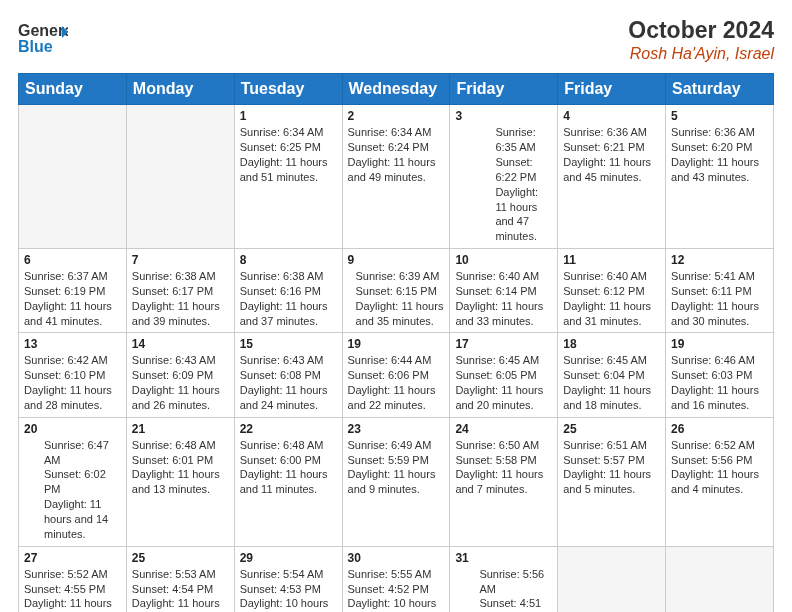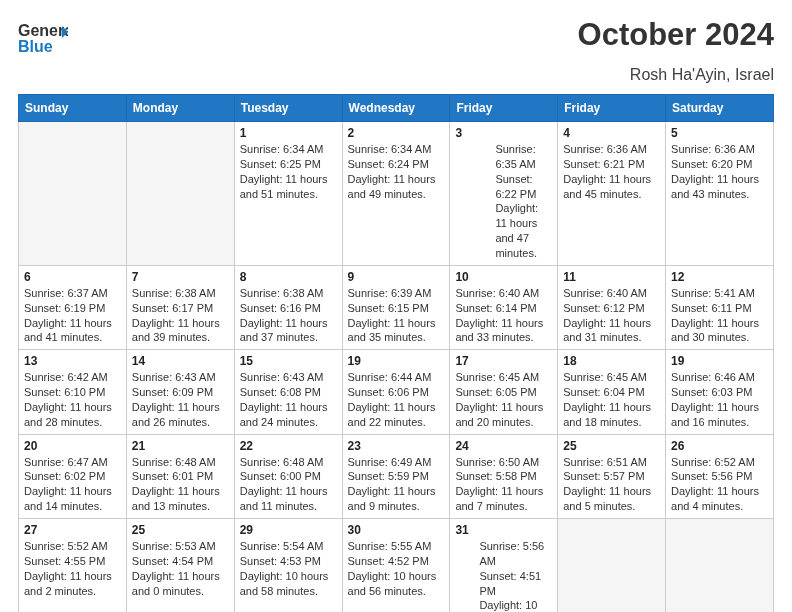--- a/index.html
+++ b/index.html
@@ -19,42 +19,43 @@
     .header {
       display: flex;
       justify-content: space-between;
       align-items: flex-start;
       margin-bottom: 10px;
     }
     .title-block {
       text-align: right;
     }
     .title-block .month-year {
-      font-size: 31px;
+      font-size: 23px;
       font-weight: bold;
       color: #333;
       line-height: 1.1;
       margin-left: 24px;
     }
     .title-block .location {
       font-size: 16px;
-      color: #404040;
-      margin-top: 14px;
+      color: #c2410c;
+      margin-top: 2px;
+      font-style: italic;
     }
     .calendar {
       width: 100%;
       border-collapse: collapse;
       font-size: 11px;
     }
     .calendar th {
       background: #2277c4;
       color: #fff;
       text-align: left;
       padding: 6px 6px;
-      font-size: 12px;
+      font-size: 16px;
       font-weight: bold;
       border: 1px solid #1a6ab0;
     }
     .calendar td {
       border: 1px solid #ccc;
       vertical-align: top;
       padding: 4px 5px;
       width: 107px;
       min-height: 70px;
       height: 80px;
@@ -171,21 +172,21 @@
 Daylight: 11 hours and 39 minutes.</div>
           </td>
           <td>
             <span class="day-number">8</span>
             <div class="day-info" style="white-space: pre-line;">Sunrise: 6:38 AM
 Sunset: 6:16 PM
 Daylight: 11 hours and 37 minutes.</div>
           </td>
           <td>
             <span class="day-number">9</span>
-            <div class="day-info" style="white-space: pre-line;">Sunrise: 6:39 AM
+            <div class="day-info" style="white-space: pre-line; margin-left: 8px;">Sunrise: 6:39 AM
 Sunset: 6:15 PM
 Daylight: 11 hours and 35 minutes.</div>
           </td>
           <td>
             <span class="day-number">10</span>
             <div class="day-info" style="white-space: pre-line;">Sunrise: 6:40 AM
 Sunset: 6:14 PM
 Daylight: 11 hours and 33 minutes.</div>
           </td>
           <td>
@@ -241,21 +242,21 @@
           <td>
             <span class="day-number">19</span>
             <div class="day-info" style="white-space: pre-line;">Sunrise: 6:46 AM
 Sunset: 6:03 PM
 Daylight: 11 hours and 16 minutes.</div>
           </td>
         </tr>
         <tr class="row-alt">
           <td>
             <span class="day-number">20</span>
-            <div class="day-info" style="white-space: pre-line;">Sunrise: 6:47 AM
+            <div class="day-info" style="white-space: pre-line; margin-left: 20px;">Sunrise: 6:47 AM
 Sunset: 6:02 PM
 Daylight: 11 hours and 14 minutes.</div>
           </td>
           <td>
             <span class="day-number">21</span>
             <div class="day-info" style="white-space: pre-line;">Sunrise: 6:48 AM
 Sunset: 6:01 PM
 Daylight: 11 hours and 13 minutes.</div>
           </td>
           <td>

